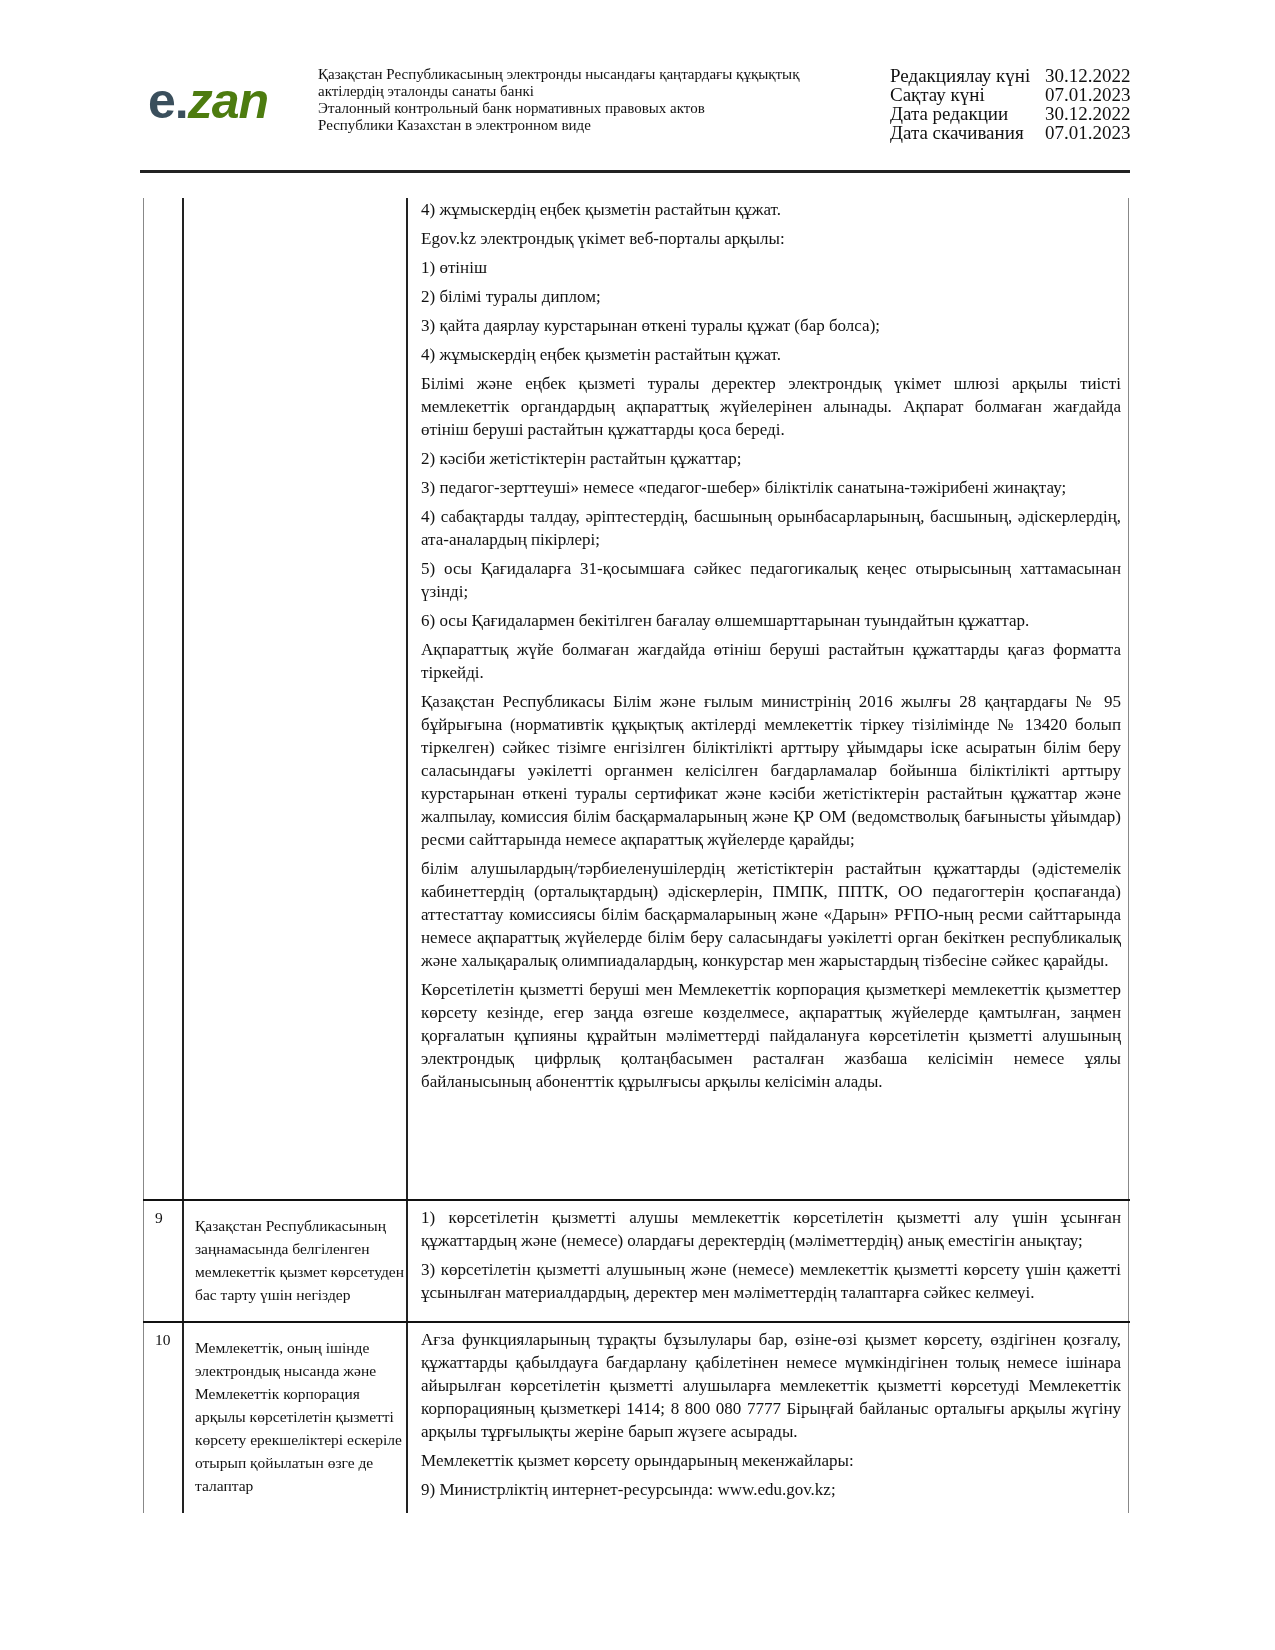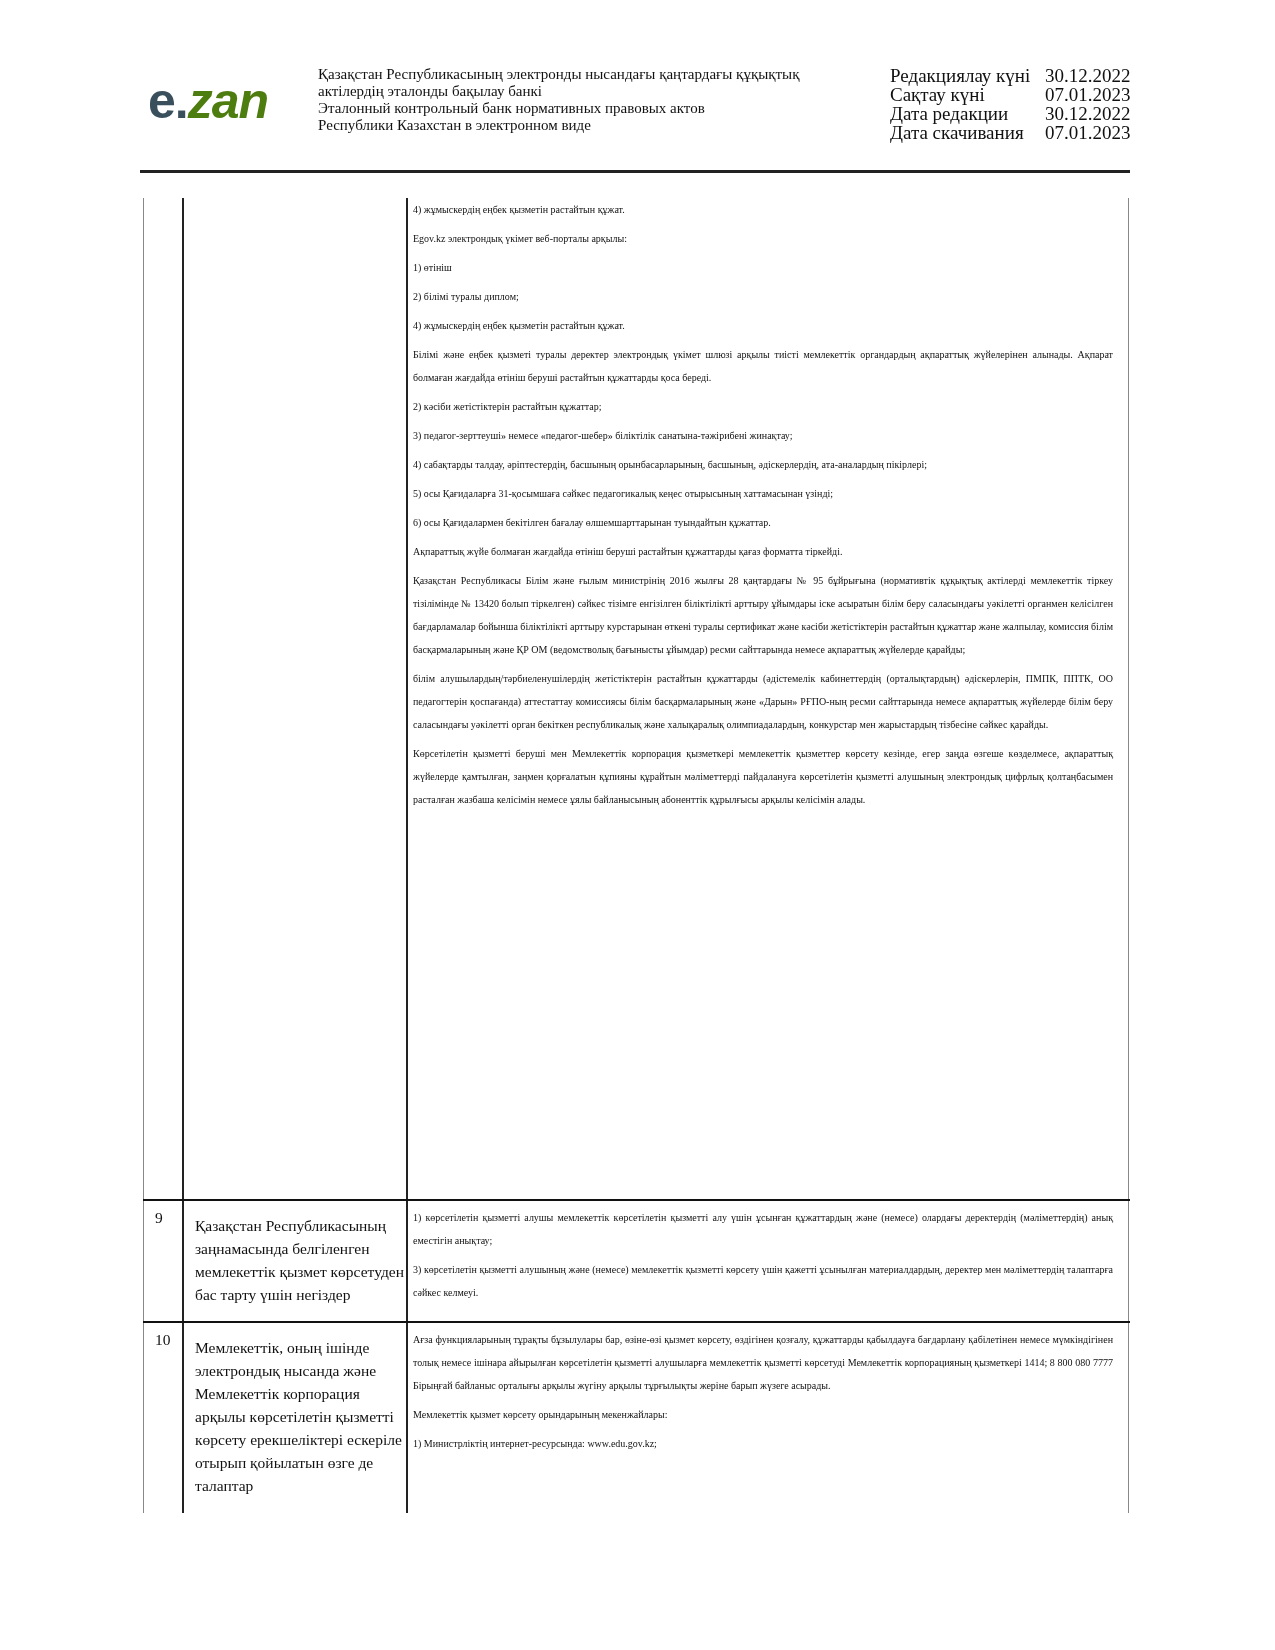--- a/index.html
+++ b/index.html
@@ -15,34 +15,34 @@
   .hdr-title div { white-space: nowrap; }
   .hdr-dates { position: absolute; left: 750px; top: 4px; font-size: 19px; line-height: 19px; }
   .hdr-dates .row { display: flex; white-space: nowrap; }
   .hdr-dates .lbl { width: 155px; }
   .hdr-rule { position: absolute; left: 140px; top: 170px; width: 990px; height: 3px; background: #222; }
   .vline { position: absolute; top: 198px; width: 1px; background: #888; }
   .vline.dark { width: 2px; background: #222; }
   .row-block { position: absolute; left: 143px; width: 987px; }
   .cell-num { position: absolute; left: 0; width: 40px; font-size: 15.5px; line-height: 23px; padding-left: 12px; }
   .cell-name { position: absolute; left: 52px; width: 210px; font-size: 15.5px; line-height: 23px; margin-top: 8px; }
-  .cell-text { position: absolute; left: 270px; width: 700px; font-size: 10px; line-height: 23px; text-align: justify; }
+  .cell-text { position: absolute; left: 278px; width: 700px; font-size: 17px; line-height: 23px; text-align: justify; }
   .cell-text p { margin: 0 0 6px 0; }
   .hrule { position: absolute; left: 143px; width: 987px; height: 2px; background: #111; }
 </style>
 </head>
 <body>
 
 <div class="header">
   <div class="logo">
     <span class="e">e</span><span class="dot">.</span><span class="zan">zan</span>
   </div>
   <div class="hdr-title">
     <div>Қазақстан Республикасының электронды нысандағы қаңтардағы құқықтық</div>
-    <div>актілердің эталонды бақылау банкі</div>
+    <div>актілердің эталонды санаты банкі</div>
     <div>Эталонный контрольный банк нормативных правовых актов</div>
     <div>Республики Казахстан в электронном виде</div>
   </div>
   <div class="hdr-dates">
     <div class="row">
         <span class="lbl">Редакциялау күні</span>
         <span>30.12.2022</span>
       </div>
     <div class="row">
         <span class="lbl">Сақтау күні</span>
@@ -66,20 +66,21 @@
 <div class="vline" style="left:1128px; height:1315px;"></div>
 <div class="hrule" style="top:1199px;"></div>
 <div class="hrule" style="top:1321px;"></div>
 
 <div class="row-block" style="top:198px;">
   <div class="cell-text" style="top:0;">
     <p>4) жұмыскердің еңбек қызметін растайтын құжат.</p>
     <p>Egov.kz электрондық үкімет веб-порталы арқылы:</p>
     <p>1) өтініш</p>
     <p>2) білімі туралы диплом;</p>
+    <p>3) қайта даярлау курстарынан өткені туралы құжат (бар болса);</p>
     <p>4) жұмыскердің еңбек қызметін растайтын құжат.</p>
     <p>Білімі және еңбек қызметі туралы деректер электрондық үкімет шлюзі арқылы тиісті мемлекеттік органдардың ақпараттық жүйелерінен алынады. Ақпарат болмаған жағдайда өтініш беруші растайтын құжаттарды қоса береді.</p>
     <p>2) кәсіби жетістіктерін растайтын құжаттар;</p>
     <p>3) педагог-зерттеуші» немесе «педагог-шебер» біліктілік санатына-тәжірибені жинақтау;</p>
     <p>4) сабақтарды талдау, әріптестердің, басшының орынбасарларының, басшының, әдіскерлердің, ата-аналардың пікірлері;</p>
     <p>5) осы Қағидаларға 31-қосымшаға сәйкес педагогикалық кеңес отырысының хаттамасынан үзінді;</p>
     <p>6) осы Қағидалармен бекітілген бағалау өлшемшарттарынан туындайтын құжаттар.</p>
     <p>Ақпараттық жүйе болмаған жағдайда өтініш беруші растайтын құжаттарды қағаз форматта тіркейді.</p>
     <p>Қазақстан Республикасы Білім және ғылым министрінің 2016 жылғы 28 қаңтардағы № 95 бұйрығына (нормативтік құқықтық актілерді мемлекеттік тіркеу тізілімінде № 13420 болып тіркелген) сәйкес тізімге енгізілген біліктілікті арттыру ұйымдары іске асыратын білім беру саласындағы уәкілетті органмен келісілген бағдарламалар бойынша біліктілікті арттыру курстарынан өткені туралы сертификат және кәсіби жетістіктерін растайтын құжаттар және жалпылау, комиссия білім басқармаларының және ҚР ОМ (ведомстволық бағынысты ұйымдар) ресми сайттарында немесе ақпараттық жүйелерде қарайды;</p>
     <p>білім алушылардың/тәрбиеленушілердің жетістіктерін растайтын құжаттарды (әдістемелік кабинеттердің (орталықтардың) әдіскерлерін, ПМПК, ППТК, ОО педагогтерін қоспағанда) аттестаттау комиссиясы білім басқармаларының және «Дарын» РҒПО-ның ресми сайттарында немесе ақпараттық жүйелерде білім беру саласындағы уәкілетті орган бекіткен республикалық және халықаралық олимпиадалардың, конкурстар мен жарыстардың тізбесіне сәйкес қарайды.</p>
@@ -95,15 +96,15 @@
     <p>3) көрсетілетін қызметті алушының және (немесе) мемлекеттік қызметті көрсету үшін қажетті ұсынылған материалдардың, деректер мен мәліметтердің талаптарға сәйкес келмеуі.</p>
   </div>
 </div>
 
 <div class="row-block" style="top:1328px;">
   <div class="cell-num">10</div>
   <div class="cell-name">Мемлекеттік, оның ішінде электрондық нысанда және Мемлекеттік корпорация арқылы көрсетілетін қызметті көрсету ерекшеліктері ескеріле отырып қойылатын өзге де талаптар</div>
   <div class="cell-text">
     <p>Ағза функцияларының тұрақты бұзылулары бар, өзіне-өзі қызмет көрсету, өздігінен қозғалу, құжаттарды қабылдауға бағдарлану қабілетінен немесе мүмкіндігінен толық немесе ішінара айырылған көрсетілетін қызметті алушыларға мемлекеттік қызметті көрсетуді Мемлекеттік корпорацияның қызметкері 1414; 8 800 080 7777 Бірыңғай байланыс орталығы арқылы жүгіну арқылы тұрғылықты жеріне барып жүзеге асырады.</p>
     <p>Мемлекеттік қызмет көрсету орындарының мекенжайлары:</p>
-    <p>1) Министрліктің интернет-ресурсында: www.edu.gov.kz;</p>
+    <p>9) Министрліктің интернет-ресурсында: www.edu.gov.kz;</p>
   </div>
 </div>
 
 </body></html>

